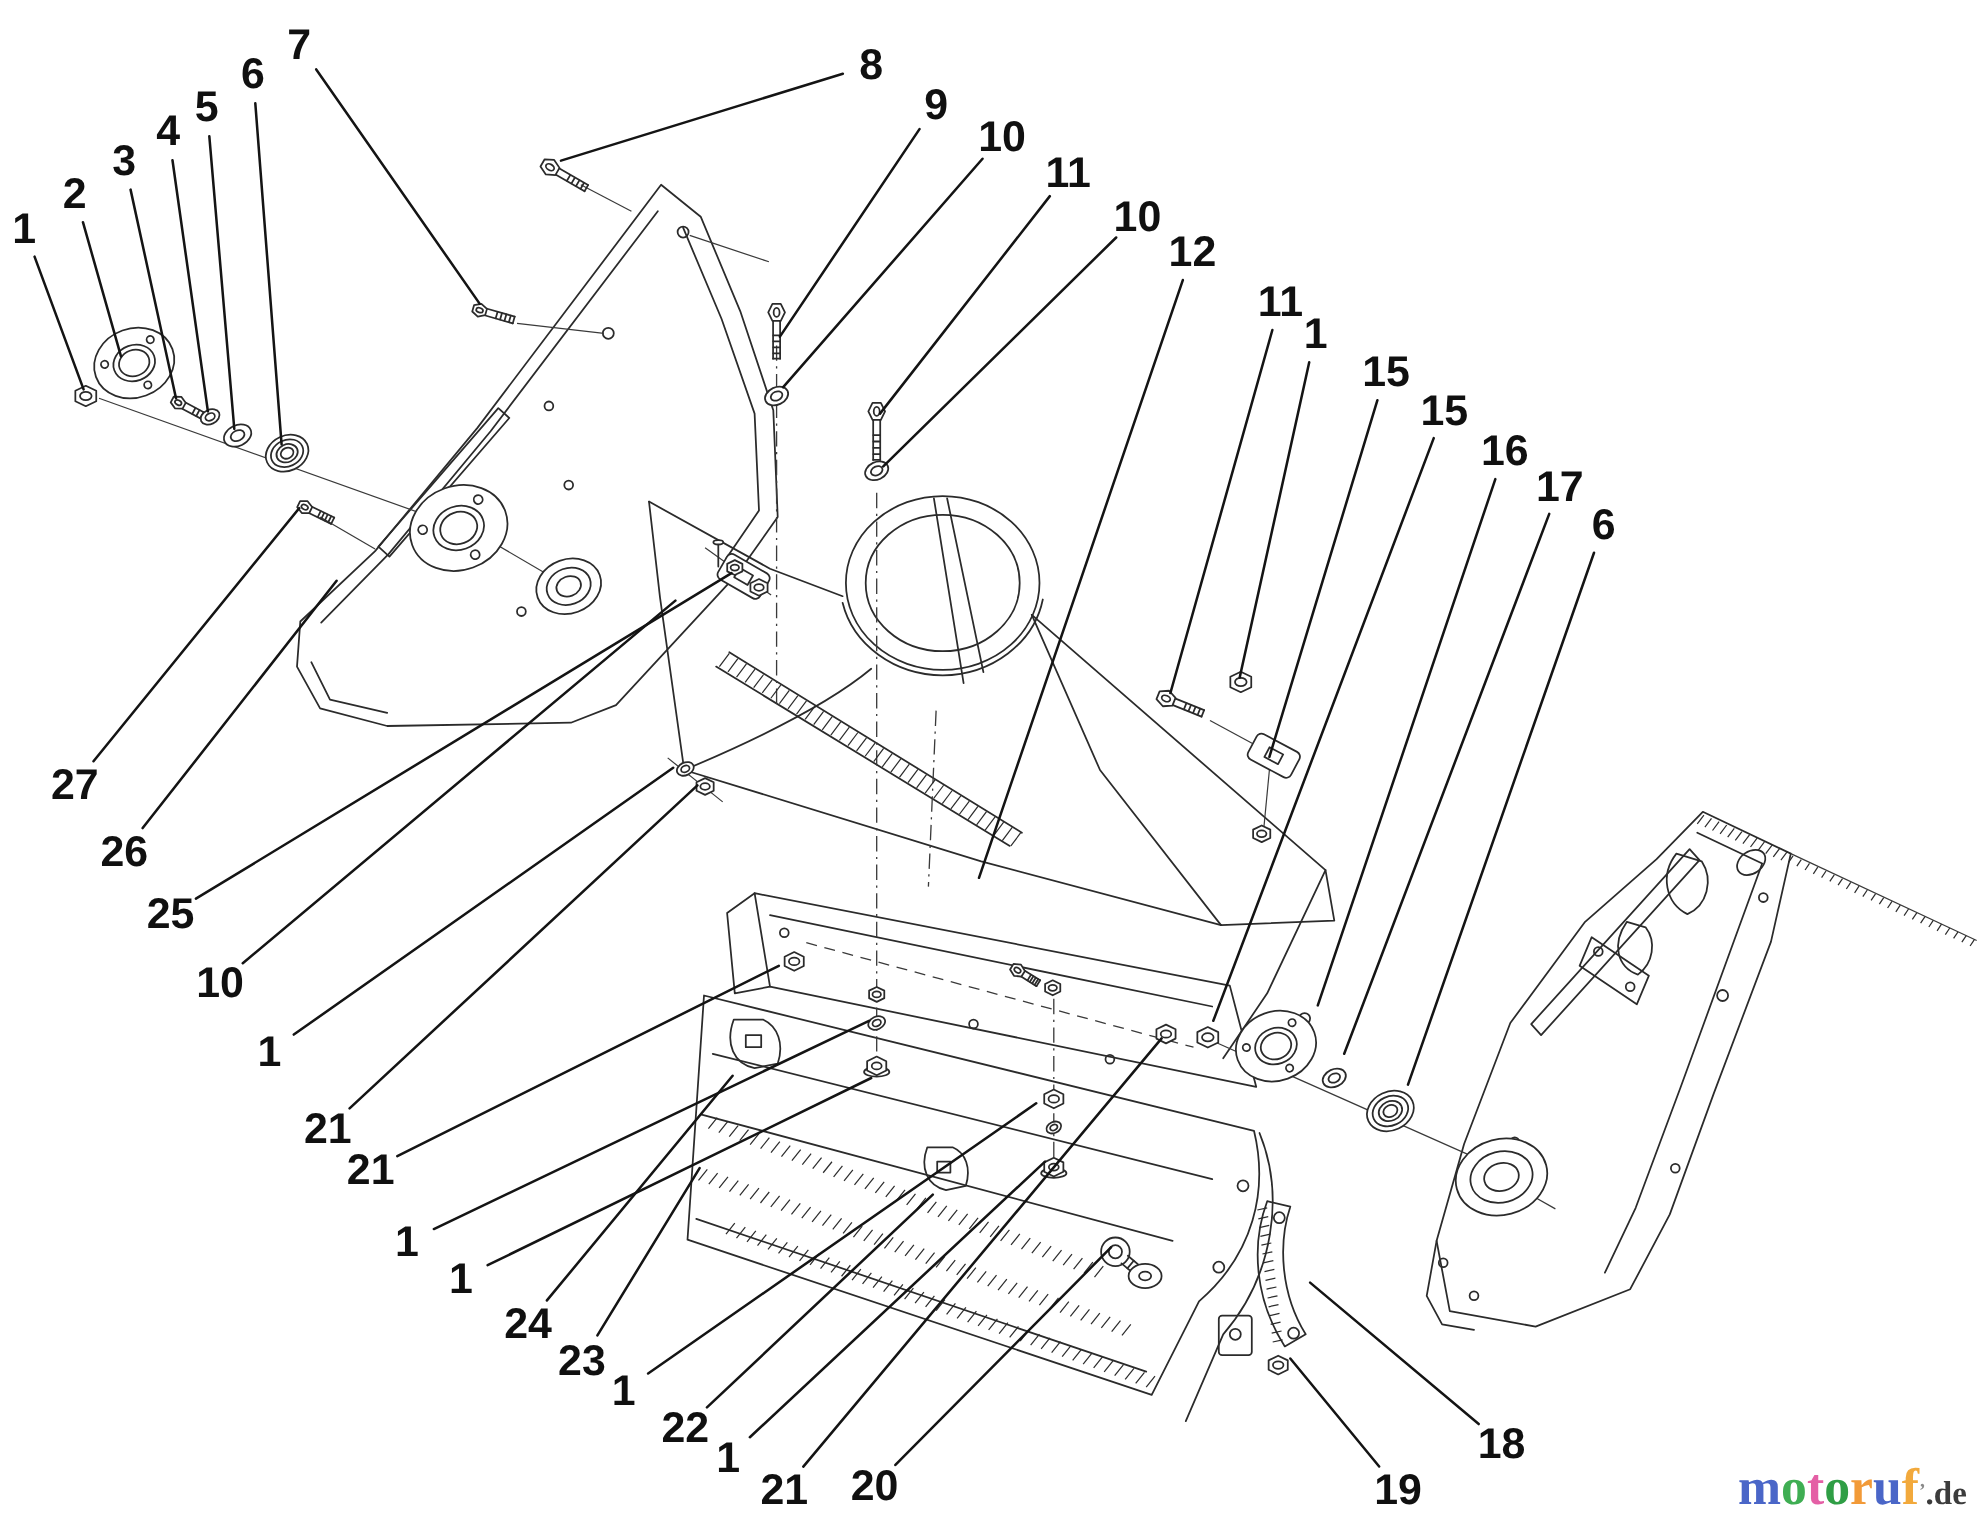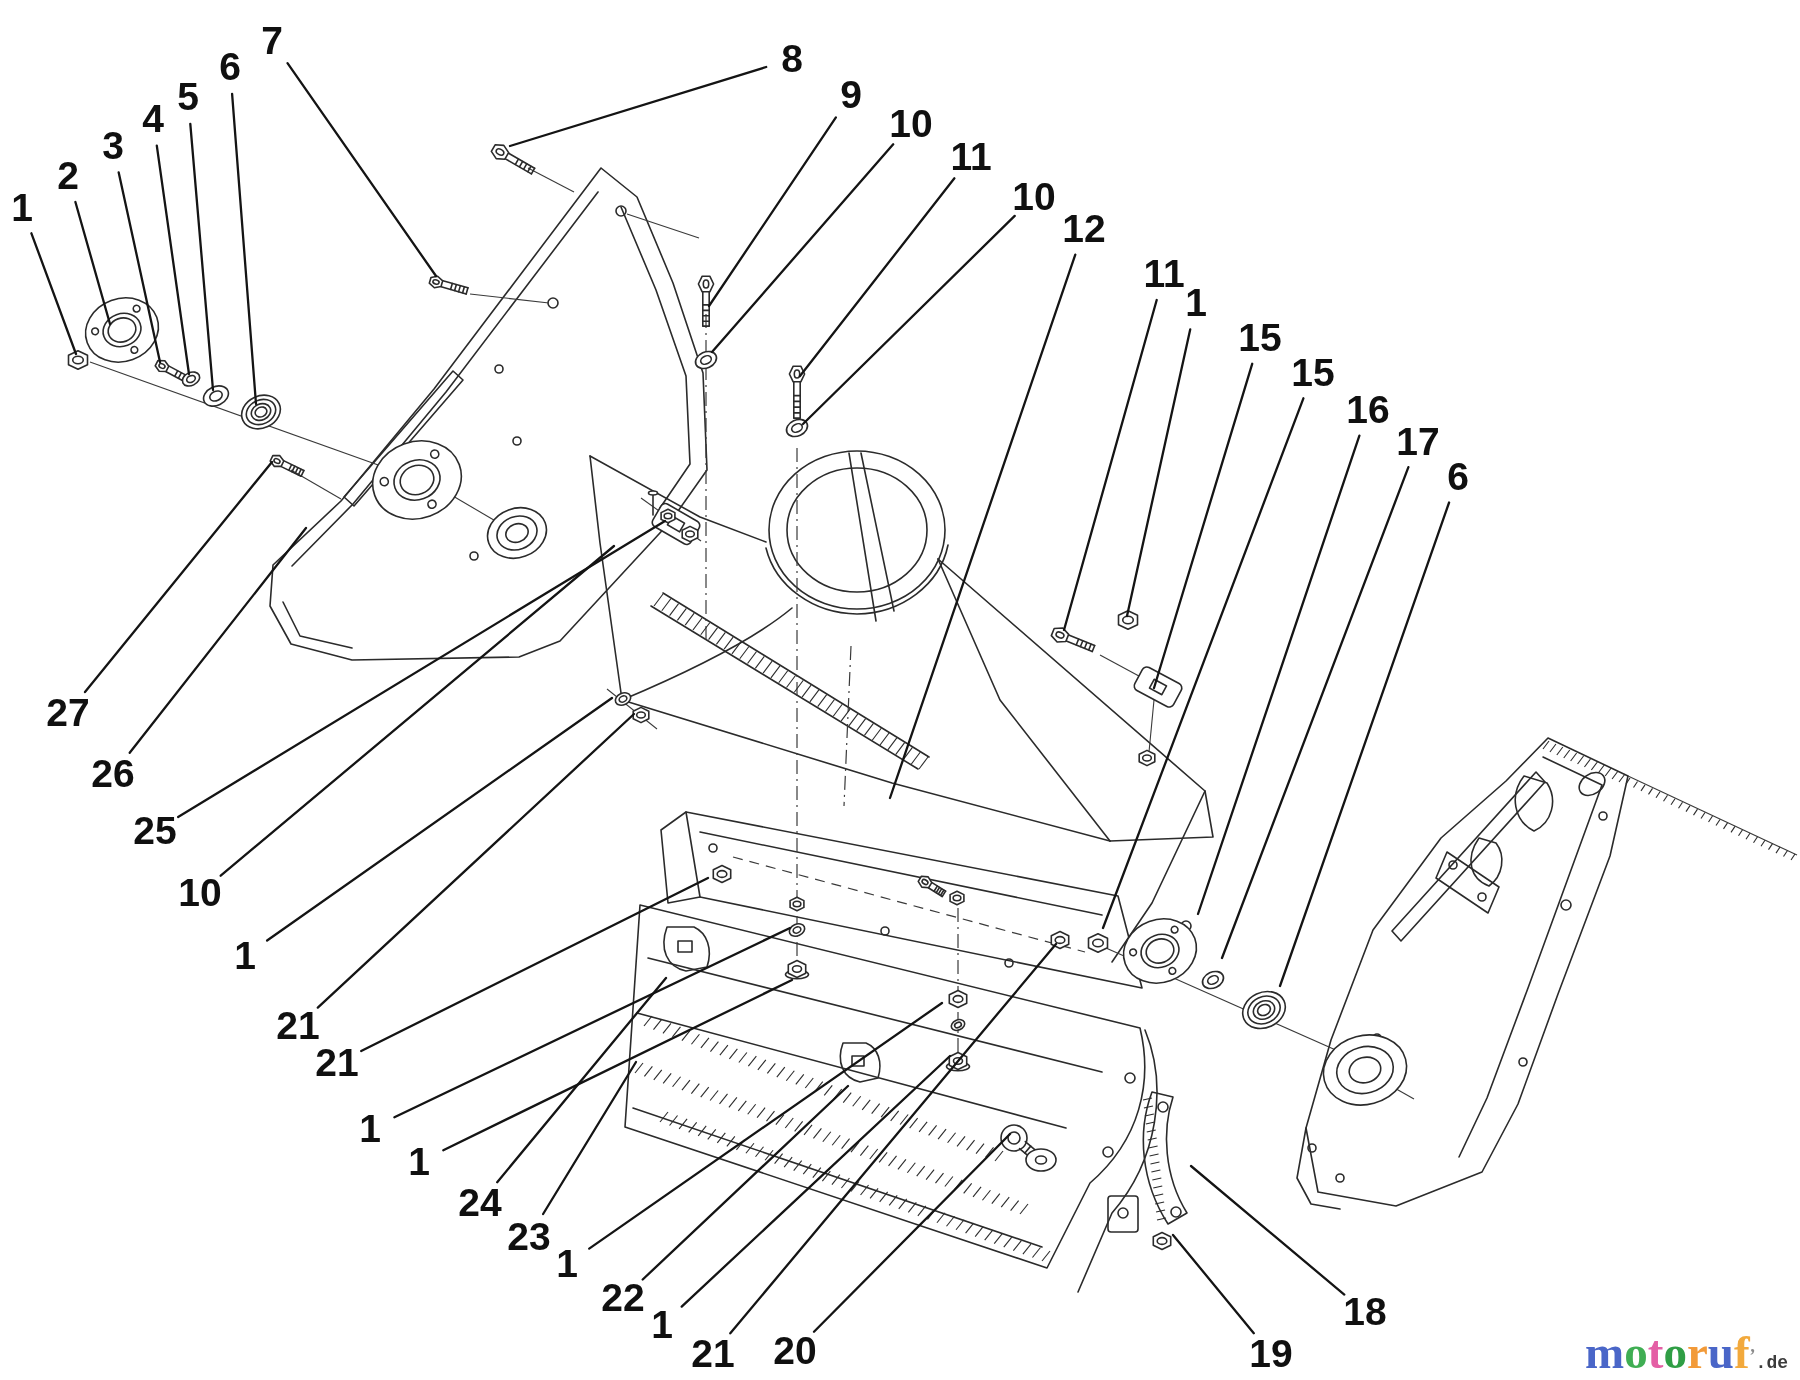--- a/index.html
+++ b/index.html
@@ -15,21 +15,21 @@
   .axis-dash{stroke:#3a3a3a;stroke-width:1.2;fill:none;stroke-dasharray:10 7;}
   .hatch{stroke:#2b2b2b;stroke-width:1.1;}
   .leader{stroke:#141414;stroke-width:2.3;stroke-linecap:round;}
   .callout-num{font-family:"Liberation Sans",sans-serif;font-size:39px;font-weight:700;
       fill:#101010;text-anchor:middle;}
   
   .logo{position:absolute;right:12px;bottom:4px;font-family:"Liberation Serif",serif;
         font-weight:700;white-space:nowrap;line-height:1;}
   .logo .word span{font-size:47px;}
   .logo .tick{font-size:18px;vertical-align:super;}
-  .logo .suffix{font-size:18px;font-family:Liberation Mono, monospace;}
+  .logo .suffix{font-size:30px;}
 </style>
 </head>
 <body>
 
 <div class="stage">
   <svg width="1800" height="1380" viewBox="0 0 1800 1380">
 
     <g class="art">
       <path d="M 601,168 L 637,197 L 673,283 L 703,373 L 707,470 L 671,521 L 560,641 L 519,657 L 352,660 L 291,644 L 270,606 L 273,565 L 341,501 L 434,389 Z"></path>
       <path d="M 598,192 L 446,392 L 353,504 L 292,566"></path>

